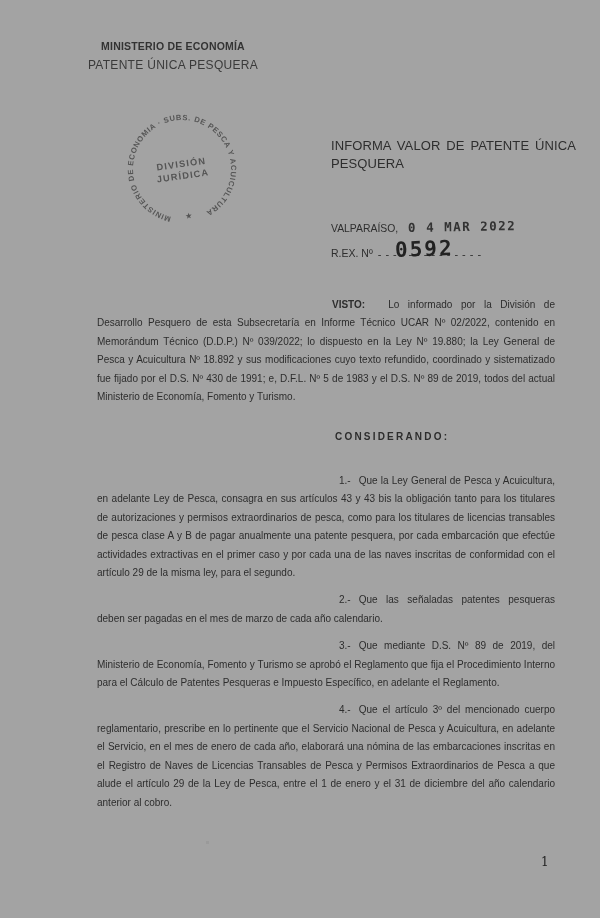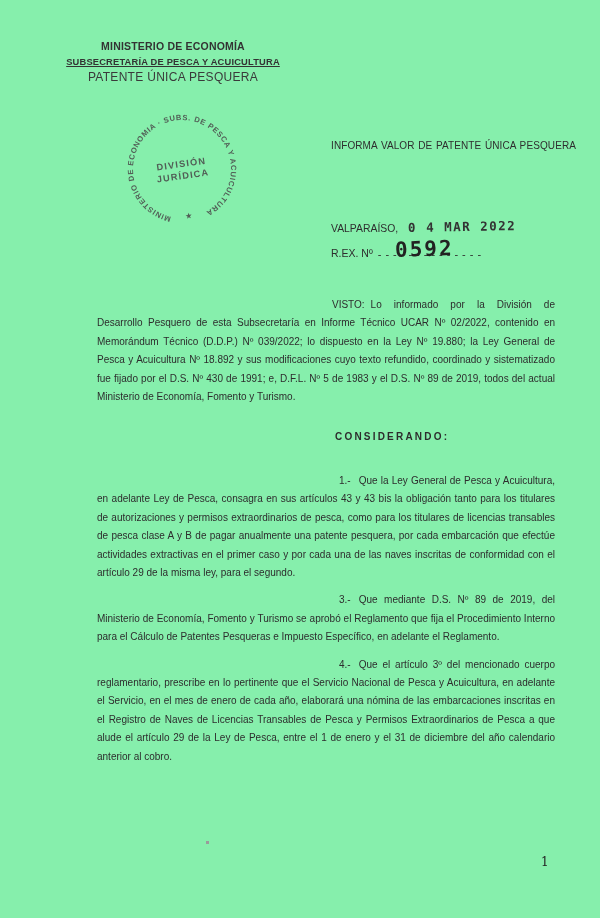--- a/index.html
+++ b/index.html
@@ -1,61 +1,60 @@
 <!DOCTYPE html>
 <html><head>
 <meta charset="utf-8">
 <style>
   html,body{margin:0;padding:0;background:#ffffff;}
   .page{
-    position:relative;width:600px;height:918px;background:#86efac;overflow:hidden;
+    position:relative;width:600px;height:918px;background:#a3a3a3;overflow:hidden;
     font-family:"Liberation Sans",sans-serif;color:#2d2d2d;
   }
   
   .letterhead{position:absolute;left:57px;top:38px;width:232px;text-align:center;color:#333;}
   .lh1{font-size:10.5px;font-weight:bold;line-height:17px;letter-spacing:.2px;}
   .lh2{font-size:9.3px;font-weight:bold;text-decoration:underline;margin-top:2px;letter-spacing:.2px;}
   .lh3{font-size:12px;font-weight:normal;margin-top:3px;letter-spacing:.3px;color:#3a3a3a;}
   
   .stamp{position:absolute;left:119px;top:109px;width:126px;height:120px;transform:rotate(-8deg);opacity:.88;}
   .stamp svg{width:100%;height:100%;}
   .ringtext{font-family:"Liberation Sans",sans-serif;font-size:7.6px;font-weight:bold;fill:#4a4a4a;letter-spacing:.7px;}
   .stampcenter{font-family:"Liberation Sans",sans-serif;font-size:9.2px;font-weight:bold;fill:#4a4a4a;letter-spacing:1.2px;text-anchor:middle;}
   .stampstar{font-size:8px;fill:#4a4a4a;text-anchor:middle;}
   
-  .subject{position:absolute;left:331px;top:137px;width:245px;font-size:10px;line-height:17.5px;color:#2e2e2e;letter-spacing:.1px;}
+  .subject{position:absolute;left:331px;top:137px;width:245px;font-size:13px;line-height:17.5px;color:#2e2e2e;letter-spacing:.1px;}
   .subject .just{text-align:justify;text-align-last:justify;}
   
   .dateline{position:absolute;left:331px;top:220px;font-size:10.4px;color:#2e2e2e;text-align:center;}
   .datestamp{font-family:"DejaVu Sans Mono",monospace;font-weight:bold;font-size:12.5px;letter-spacing:1.5px;margin-left:10px;color:#333;display:inline-block;transform:rotate(-1deg);position:relative;top:-1px;}
   
   .resline{position:absolute;left:331px;top:240px;height:26px;}
   .reslabel{font-size:10.5px;color:#2e2e2e;vertical-align:bottom;line-height:26px;}
   .dashes{font-size:11px;letter-spacing:4px;margin-left:5px;color:#2e2e2e;vertical-align:bottom;line-height:24px;}
   .resnum{position:absolute;left:64px;top:-3px;font-family:"DejaVu Sans Mono",monospace;font-weight:bold;font-size:21px;letter-spacing:2px;color:#222;transform:rotate(-2deg);}
   
   .bodytext{font-size:10px;line-height:18.4px;text-align:justify;color:#2d2d2d;margin:0;}
   .visto{position:absolute;left:97px;top:296px;width:458px;text-indent:235px;}
-  .visto .b{font-weight:normal;margin-right:6px;}
+  .visto .b{font-weight:bold;margin-right:23px;}
   .considerando-heading{position:absolute;left:335px;top:431px;font-size:10px;font-weight:bold;letter-spacing:2.2px;color:#2d2d2d;}
   .paras{position:absolute;left:97px;top:468px;width:458px;}
   .paras p{text-indent:242px;margin:4px 0 9px 0;}
   .paras .num{margin-right:8px;}
   
   .pagenum{position:absolute;left:541px;top:855px;font-family:"DejaVu Serif",serif;font-size:12px;color:#222;}
   .speck{position:absolute;left:206px;top:841px;width:3px;height:3px;background:#9a9a9a;}
 </style>
 </head>
 <body>
 
 <div class="page">
 
   <header class="letterhead">
     <div class="lh1">MINISTERIO DE ECONOMÍA</div>
-    <div class="lh2">SUBSECRETARÍA DE PESCA Y ACUICULTURA</div>
     <div class="lh3">PATENTE ÚNICA PESQUERA</div>
   </header>
 
   <div class="stamp">
     <svg viewBox="0 0 124 120" xmlns="http://www.w3.org/2000/svg">
       <defs>
         <path id="ringArc" d="M 45.2 106 A 49 49 0 1 1 78.8 106" fill="none"></path>
       </defs>
       <text class="ringtext">
         <textPath href="#ringArc" startOffset="50%" text-anchor="middle">MINISTERIO DE ECONOMIA · SUBS. DE PESCA Y ACUICULTURA</textPath>
@@ -82,20 +81,23 @@
     <span class="b">VISTO:</span><span>Lo informado por la División de Desarrollo Pesquero de esta Subsecretaría en Informe Técnico UCAR Nº 02/2022, contenido en Memorándum Técnico (D.D.P.) Nº 039/2022; lo dispuesto en la Ley Nº 19.880; la Ley General de Pesca y Acuicultura Nº 18.892 y sus modificaciones cuyo texto refundido, coordinado y sistematizado fue fijado por el D.S. Nº 430 de 1991; e, D.F.L. Nº 5 de 1983 y el D.S. Nº 89 de 2019, todos del actual Ministerio de Economía, Fomento y Turismo.</span>
   </p>
 
   <div class="considerando-heading">CONSIDERANDO:</div>
 
   <div class="paras">
     <p class="bodytext">
       <span class="num">1.-</span><span>Que la Ley General de Pesca y Acuicultura, en adelante Ley de Pesca, consagra en sus artículos 43 y 43 bis la obligación tanto para los titulares de autorizaciones y permisos extraordinarios de pesca, como para los titulares de licencias transables de pesca clase A y B de pagar anualmente una patente pesquera, por cada embarcación que efectúe actividades extractivas en el primer caso y por cada una de las naves inscritas de conformidad con el artículo 29 de la misma ley, para el segundo.</span>
     </p>
     <p class="bodytext">
+      <span class="num">2.-</span><span>Que las señaladas patentes pesqueras deben ser pagadas en el mes de marzo de cada año calendario.</span>
+    </p>
+    <p class="bodytext">
       <span class="num">3.-</span><span>Que mediante D.S. Nº 89 de 2019, del Ministerio de Economía, Fomento y Turismo se aprobó el Reglamento que fija el Procedimiento Interno para el Cálculo de Patentes Pesqueras e Impuesto Específico, en adelante el Reglamento.</span>
     </p>
     <p class="bodytext">
       <span class="num">4.-</span><span>Que el artículo 3º del mencionado cuerpo reglamentario, prescribe en lo pertinente que el Servicio Nacional de Pesca y Acuicultura, en adelante el Servicio, en el mes de enero de cada año, elaborará una nómina de las embarcaciones inscritas en el Registro de Naves de Licencias Transables de Pesca y Permisos Extraordinarios de Pesca a que alude el artículo 29 de la Ley de Pesca, entre el 1 de enero y el 31 de diciembre del año calendario anterior al cobro.</span>
     </p>
   </div>
 
   <div class="speck"></div>
   <div class="pagenum">1</div>
 

